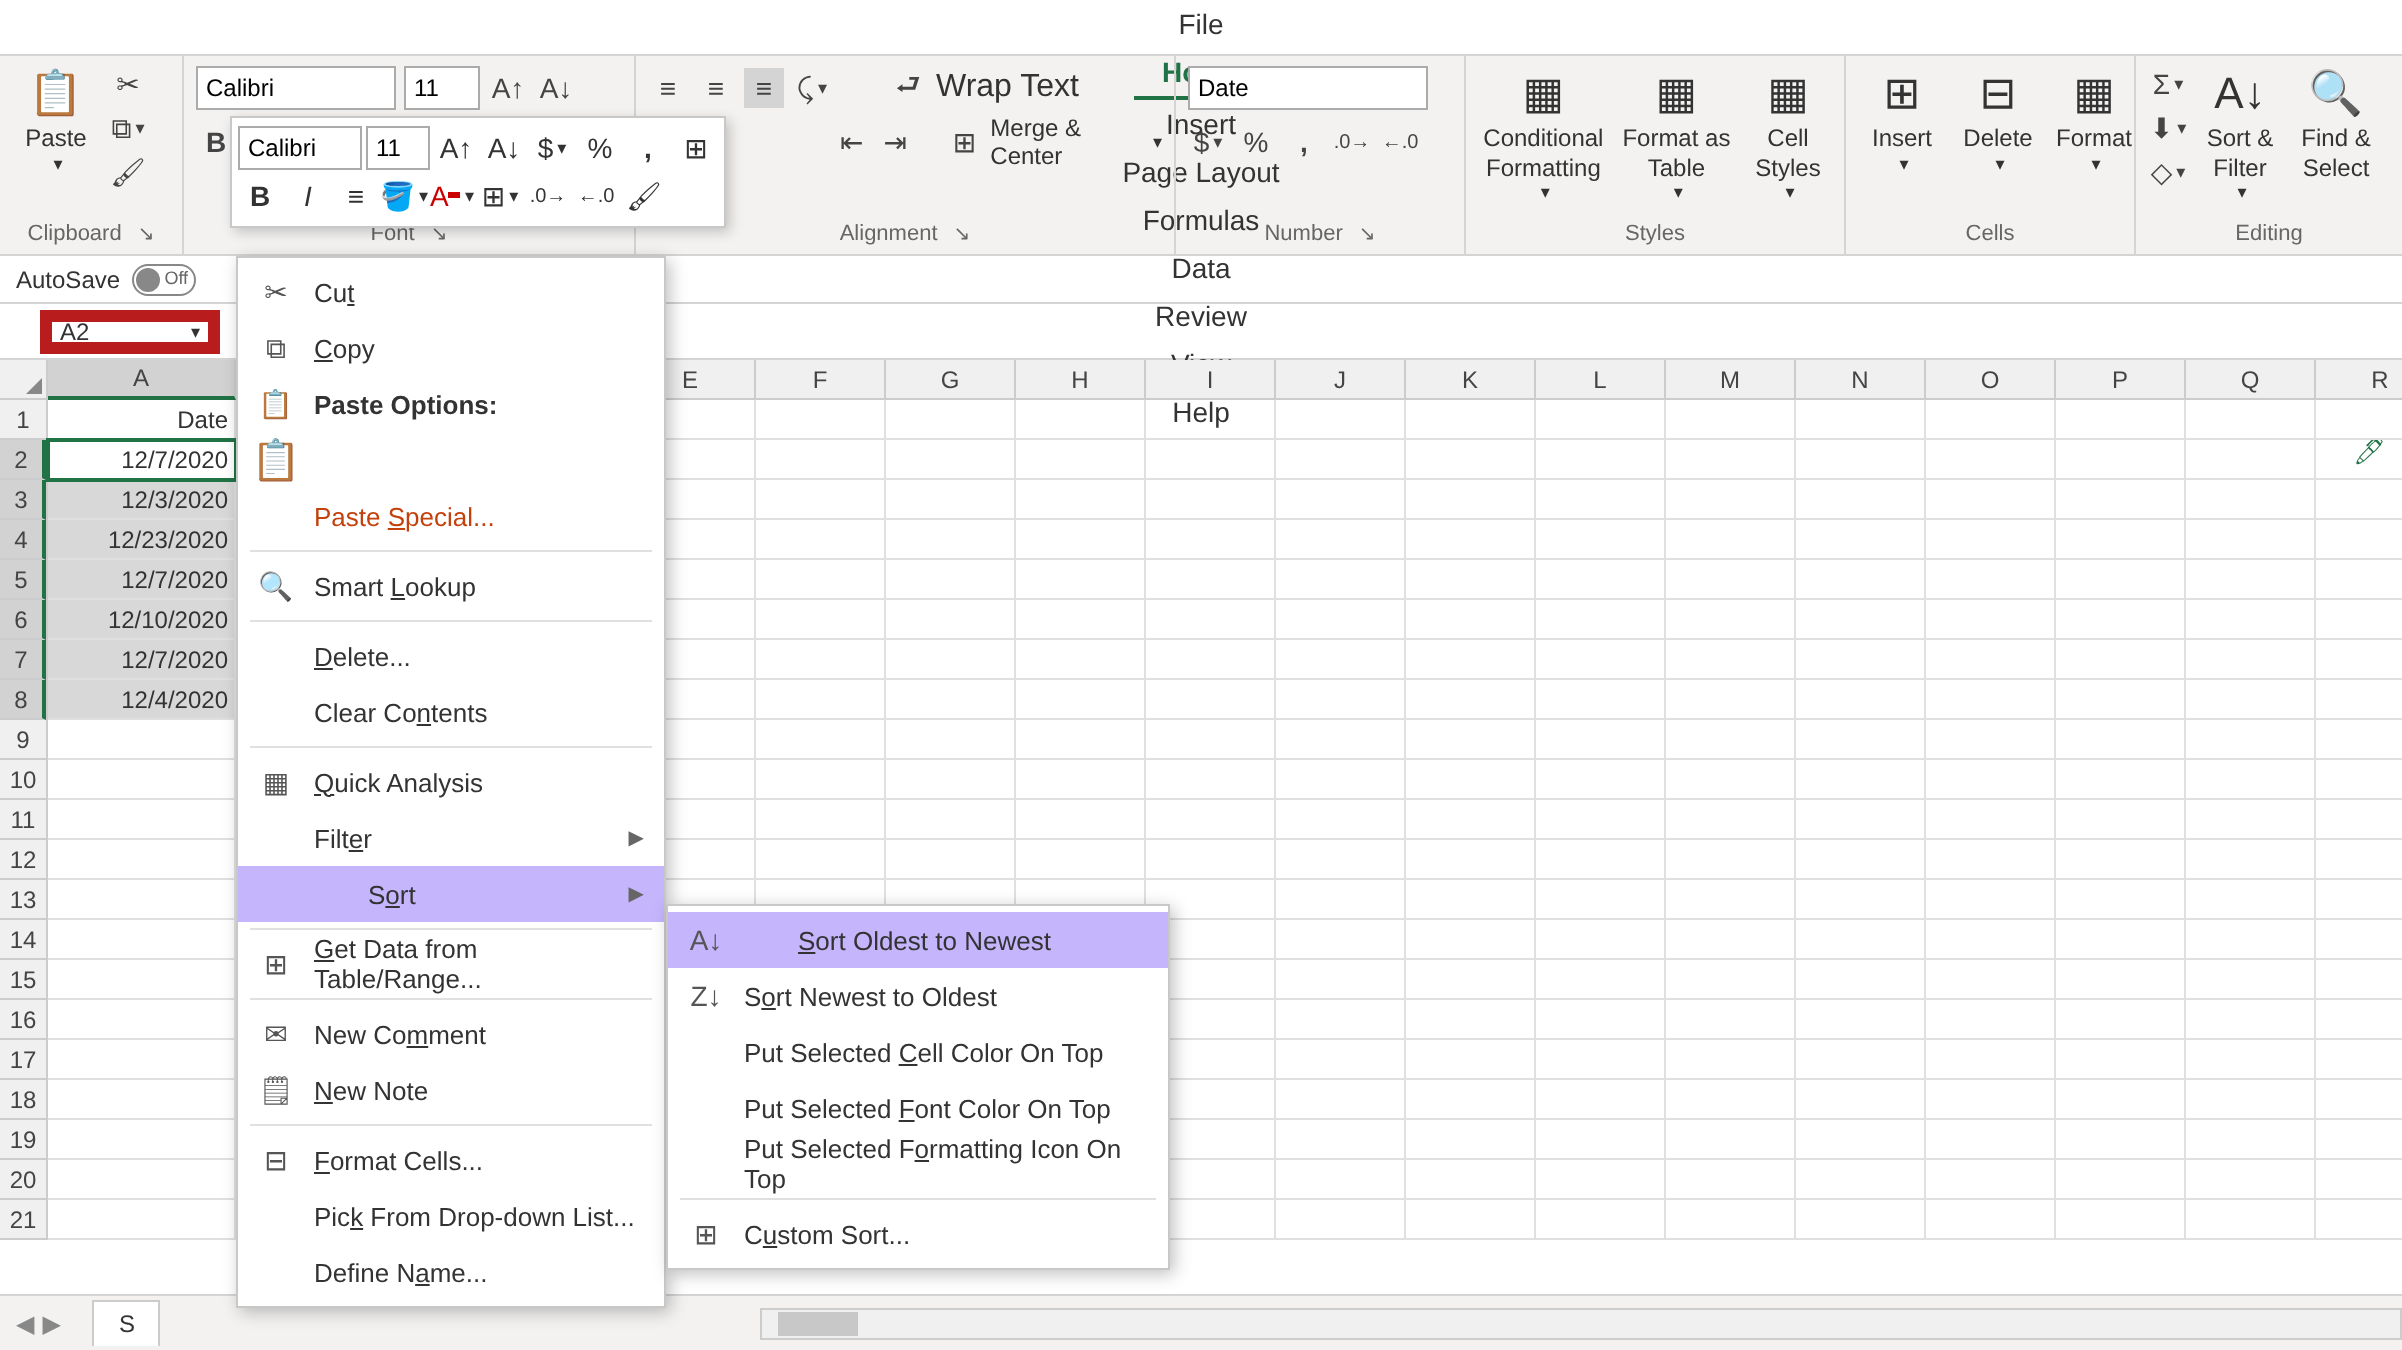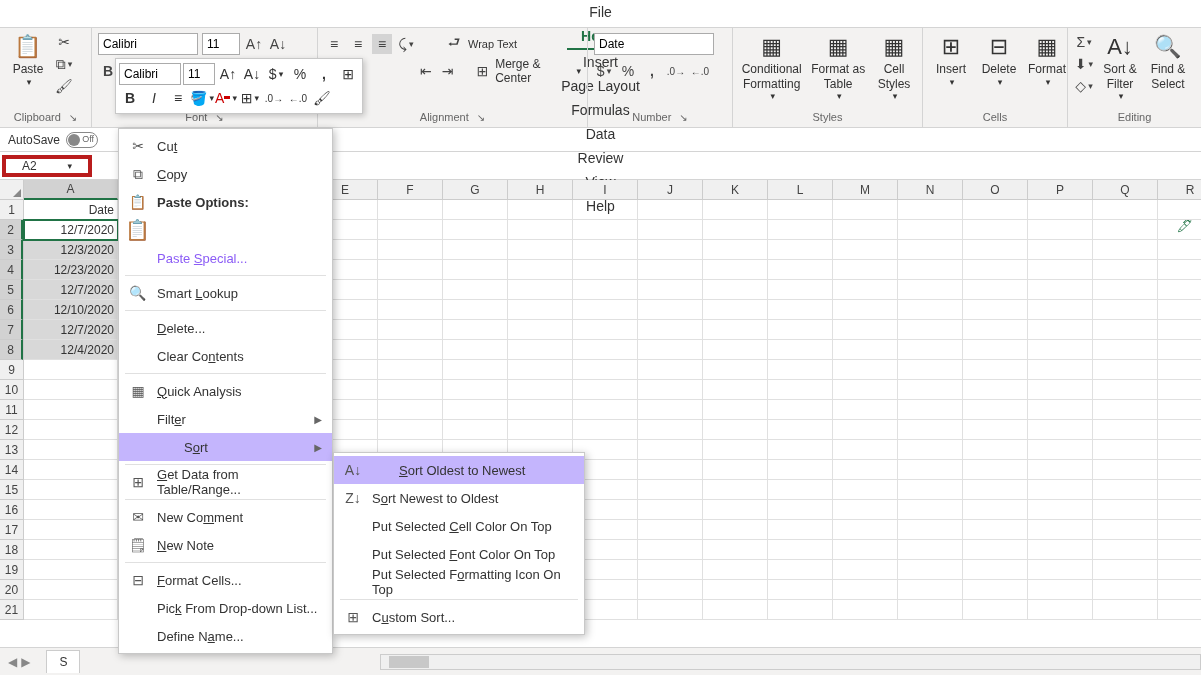--- a/index.html
+++ b/index.html
@@ -29,21 +29,21 @@
 .mini-toolbar { position: absolute; left: 115px; top: 58px; background: #fff; border: 1px solid #c8c8c8; box-shadow: 2px 2px 6px rgba(0,0,0,0.2); padding: 3px; z-index: 20; }
 .mini-toolbar .row { display: flex; align-items: center; gap: 2px; height: 24px; }
 .mini-toolbar .mbtn { width: 22px; height: 22px; display: flex; align-items: center; justify-content: center; font-size: 14px; cursor: pointer; }
 
 .autosave { display: flex; align-items: center; gap: 6px; padding: 4px 8px; height: 24px; border-bottom: 1px solid #d4d4d4; font-size: 12px; }
 .toggle { width: 32px; height: 16px; border: 1px solid #888; border-radius: 8px; position: relative; background: #fff; }
 .toggle::after { content: ''; width: 12px; height: 12px; border-radius: 50%; background: #888; position: absolute; left: 1px; top: 1px; }
 .toggle-label { font-size: 9px; position: absolute; right: 3px; top: 1px; color: #666; }
 
 .namebox-row { display: flex; align-items: center; height: 28px; border-bottom: 1px solid #d4d4d4; }
-.namebox { width: 90px; border: 4px solid #b91c1c; height: 22px; margin-left: 2px; padding: 0 16px; font-size: 12px; background: #fff; display: flex; align-items: center; justify-content: space-between; }
+.namebox { width: 90px; border: 6px solid #b91c1c; height: 22px; margin-left: 20px; padding: 0 4px; font-size: 12px; background: #fff; display: flex; align-items: center; justify-content: space-between; }
 
 .grid-wrap { position: relative; display: flex; height: 460px; }
 .rowhdrs { width: 24px; background: #f0f0f0; border-right: 1px solid #ccc; }
 .colhdrs { height: 20px; background: #f0f0f0; display: flex; border-bottom: 1px solid #ccc; }
 .corner { width: 24px; height: 20px; background: #f0f0f0; border-right: 1px solid #ccc; border-bottom: 1px solid #ccc; position: relative; }
 .corner::after { content:''; position:absolute; right:2px; bottom:2px; width:0; height:0; border-style:solid; border-width:0 0 8px 8px; border-color: transparent transparent #888 transparent; }
 .colhdr { width: 65px; height: 20px; border-right: 1px solid #ccc; display: flex; align-items: center; justify-content: center; font-size: 12px; color: #444; }
 .colhdr.first { width: 94px; }
 .colhdr.sel { background: #d2d2d2; border-bottom: 2px solid #217346; }
 .rowhdr { height: 20px; border-bottom: 1px solid #ccc; display: flex; align-items: center; justify-content: center; font-size: 12px; color: #444; }
@@ -57,21 +57,21 @@
 
 .sheet-tabs { position: absolute; left: 0; bottom: 0; width: 100%; height: 28px; border-top: 1px solid #d4d4d4; display: flex; align-items: center; background: #f3f2f1; font-size: 12px; }
 .sheet-nav { display: flex; gap: 4px; padding: 0 8px; color: #888; }
 .sheet-tab { padding: 4px 12px; background: #fff; border: 1px solid #ccc; border-bottom: none; margin-left: 8px; }
 .hscroll { flex: 1; margin-left: 300px; height: 16px; background: #f0f0f0; border: 1px solid #ccc; position: relative; }
 .hscroll-thumb { position: absolute; left: 8px; top: 1px; width: 40px; height: 12px; background: #c8c8c8; }
 
 .ctx-menu { position: absolute; background: #fff; border: 1px solid #c8c8c8; box-shadow: 2px 2px 8px rgba(0,0,0,0.25); min-width: 210px; z-index: 30; padding: 3px 0; }
 .ctx-item { display: flex; align-items: center; height: 28px; padding: 0 10px 0 10px; font-size: 13px; cursor: pointer; gap: 10px; position: relative; }
 .ctx-item:hover, .ctx-item.hover { background: #c4b5fd; gap: 37px; }
-.ctx-item.disabled { color: #8b5cf6; cursor: default; }
+.ctx-item.disabled { color: #c2410c; cursor: default; }
 .ctx-item .mi-icon { width: 18px; display: flex; justify-content: center; color: #555; font-size: 14px; }
 .ctx-item .mi-text { flex: 1; }
 .ctx-item .mi-arrow { font-size: 10px; color: #666; }
 .ctx-item u { text-decoration: underline; }
 .ctx-sep { height: 1px; background: #e0e0e0; margin: 3px 6px; }
 .ctx-menu.main { left: 118px; top: 128px; width: 215px; }
 .ctx-menu.sub { left: 333px; top: 452px; width: 252px; }
 
 .colorbar { height: 3px; width: 14px; display: block; margin-top: -2px; }
 </style>
@@ -133,21 +133,21 @@
 
   <div class="ribbon-group" style="width:270px;">
     <div class="ribbon-body" style="flex-direction:column;gap:3px;">
       <div class="mini-row">
         <span class="btnicon">≡</span>
         <span class="btnicon">≡</span>
         <span class="btnicon" style="background:#d4d4d4;">≡</span>
         <span class="btnicon">⤹<span class="dd">▾</span></span>
         <span style="width:20px;"></span>
         <span class="btnicon">⮐</span>
-        <span style="font-size:11px;">Wrap Text</span>
+        <span style="font-size:16px;">Wrap Text</span>
       </div>
       <div class="mini-row">
         <span style="width:100px;"></span>
         <span class="btnicon">⇤</span>
         <span class="btnicon">⇥</span>
         <span style="width:10px;"></span>
         <span class="btnicon">⊞</span>
         <span style="font-size:12px;">Merge &amp; Center</span>
         <span class="dd">▾</span>
       </div>

